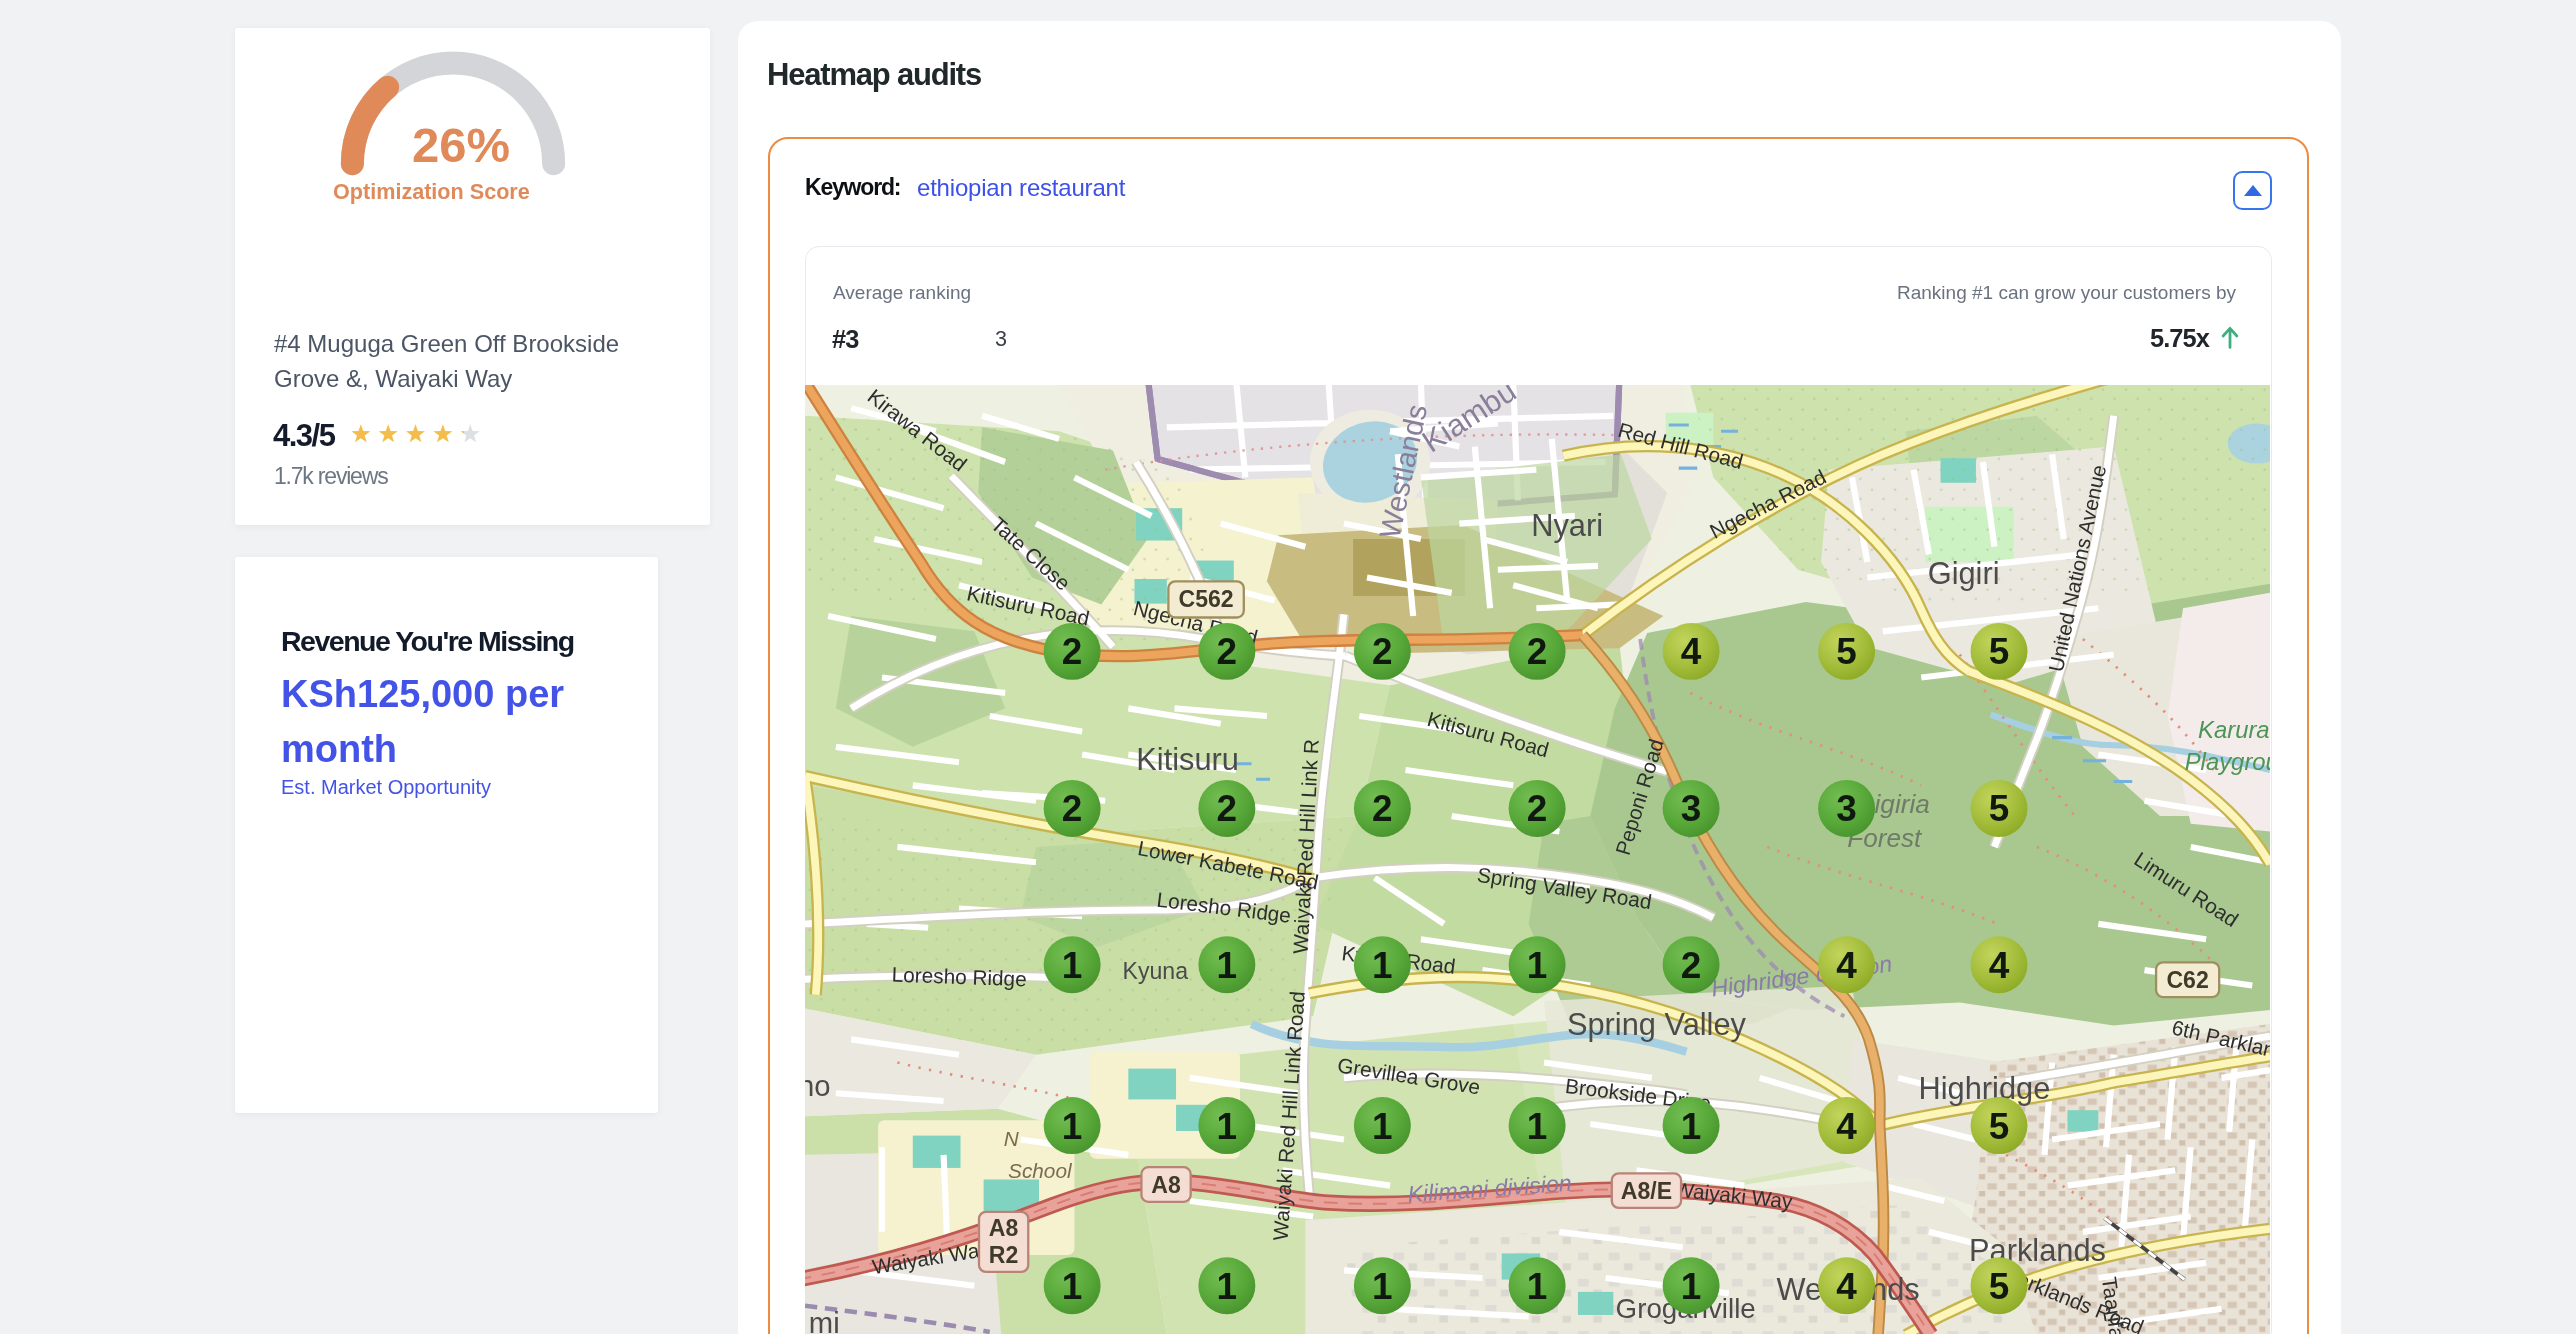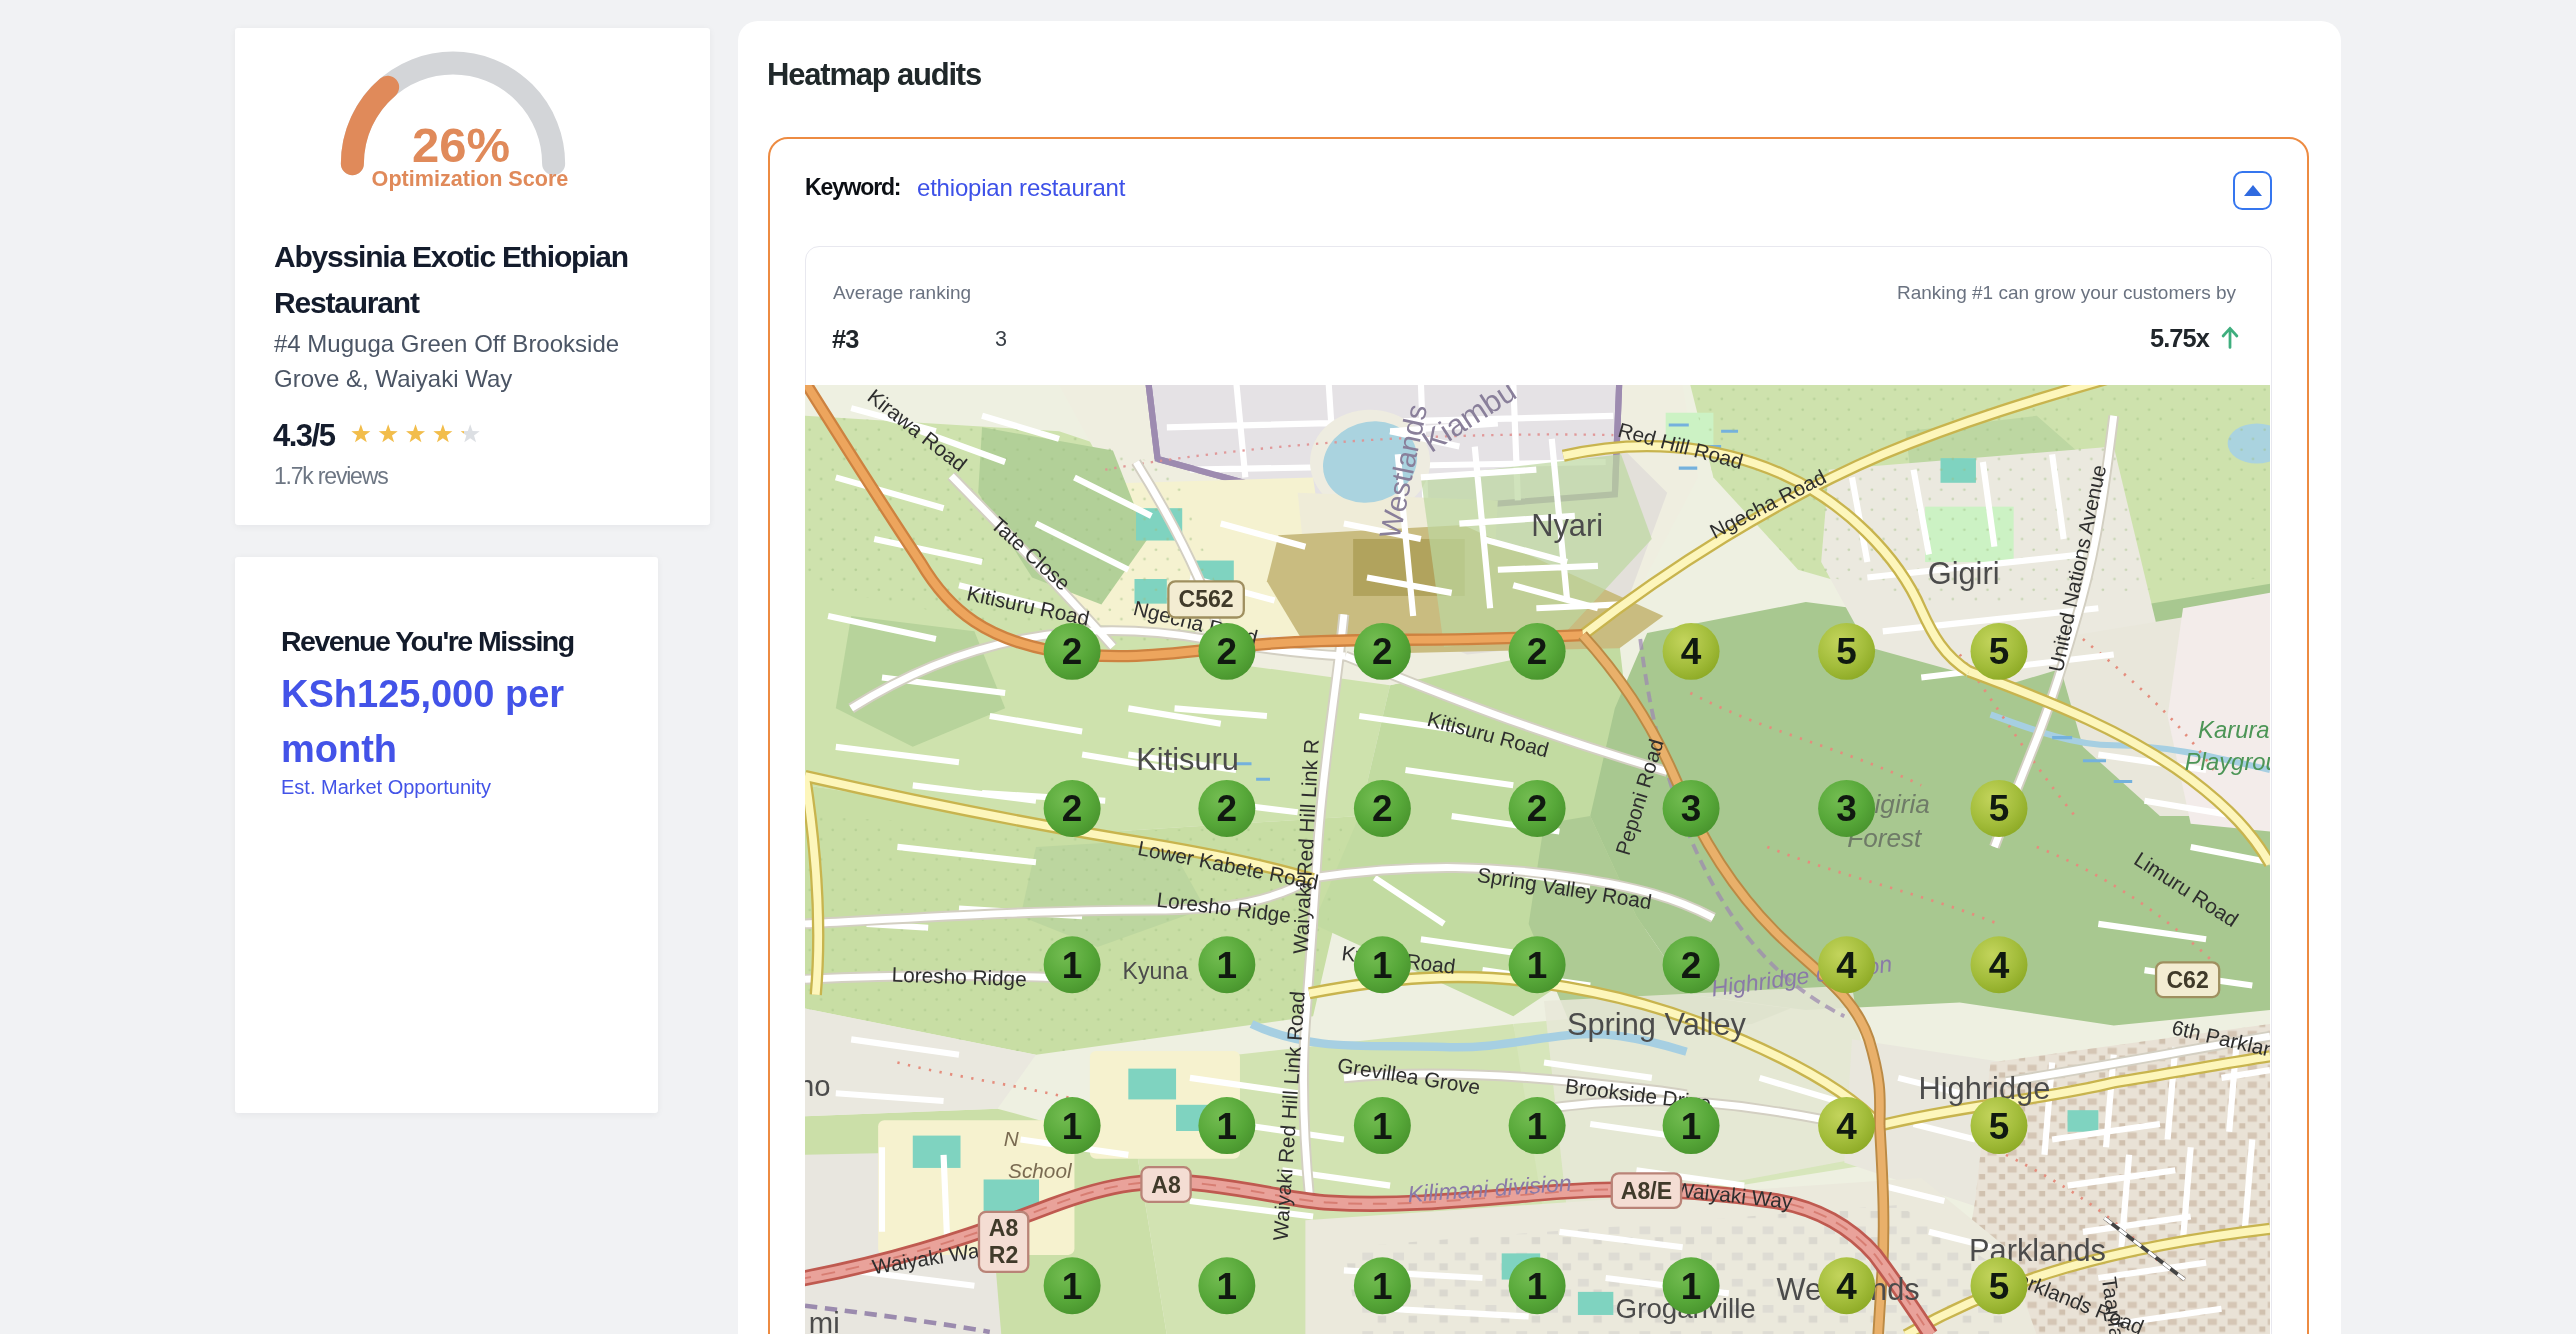--- a/index.html
+++ b/index.html
@@ -18,21 +18,21 @@
   #avgval { position:absolute; left:832px; top:327px; font-size:25.4px; letter-spacing:-0.8px; font-weight:bold; color:#20262b; line-height:1; }
   #growlab { position:absolute; right:340px; top:283px; font-size:19px; color:#6a7280; line-height:1; }
   #growval { position:absolute; right:367px; top:326px; font-size:25.4px; letter-spacing:-0.9px; font-weight:bold; color:#20262b; line-height:1; }
   #growarrow { position:absolute; left:2220px; top:326px; }
   #mapwrap { position:absolute; left:805px; top:385px; width:1465px; height:950px; overflow:hidden; }
 
   
   #c1 { left:235px; top:28px; width:475px; height:497px; }
   #gauge { position:absolute; left:81px; top:1.5px; }
   #pct { position:absolute; left:89px; top:92px; width:274px; text-align:center; font-size:49px; font-weight:bold; color:#e08a5a; line-height:1.06; }
-  #optscore { position:absolute; left:98px; top:140px; width:274px; text-align:center; font-size:21.6px; font-weight:bold; color:#e08a5a; letter-spacing:0px; line-height:1; }
+  #optscore { position:absolute; left:98px; top:153px; width:274px; text-align:left; font-size:21.6px; font-weight:bold; color:#e08a5a; letter-spacing:0px; line-height:1; }
   #bizname { position:absolute; left:39px; top:206px; width:420px; font-size:30px; font-weight:bold; color:#141c2c; letter-spacing:-1.2px; line-height:46px; }
   #bizaddr { position:absolute; left:39px; top:298px; width:362px; font-size:24px; color:#4b5565; line-height:35px; }
   #rating { position:absolute; left:38px; top:391px; font-size:31px; font-weight:bold; color:#141c2c; letter-spacing:-1.5px; line-height:1.1; }
   #stars { position:absolute; left:112px; top:390px; }
   #reviews { position:absolute; left:39px; top:436px; font-size:23px; color:#6d7683; letter-spacing:-1.2px; line-height:1.1; }
 
   
   #c2 { left:235px; top:557px; width:423px; height:556px; }
   #revtitle { position:absolute; left:46px; top:69px; font-size:28.5px; font-weight:bold; color:#131b2a; letter-spacing:-1.5px; line-height:1.1; }
   #revamount { position:absolute; left:46px; top:110px; width:400px; font-size:38px; font-weight:bold; color:#4353e8; line-height:55px; }
@@ -419,21 +419,20 @@
     </svg>
   </div>
 
   <div class="card" id="c1">
     <svg id="gauge" width="274" height="169" viewBox="0 0 356 220">
       <path d="M 47 174 A 131 131 0 0 1 309 174" fill="none" stroke="#d3d5d8" stroke-width="30" stroke-linecap="round"></path>
       <path d="M 47 174 A 131 131 0 0 1 92.9 74.4" fill="none" stroke="#e08a5a" stroke-width="30" stroke-linecap="round"></path>
     </svg>
     <div id="pct">26%</div>
     <div id="optscore">Optimization Score</div>
-    <div id="bizname">Abyssinia Exotic Ethiopian Restaurant</div>
     <div id="bizaddr">#4 Muguga Green Off Brookside Grove &amp;, Waiyaki Way</div>
     <div id="rating">4.3/5</div>
     <div id="stars">
       <svg width="154" height="31" viewBox="0 0 200 40">
         <defs>
           <linearGradient id="halfstar" x1="0" x2="1" y1="0" y2="0">
             <stop offset="18%" stop-color="#f2bd4b"></stop>
             <stop offset="18%" stop-color="#dcdfe3"></stop>
           </linearGradient>
           <path id="st0" d="M0,-13 L3.06,-4.2 L12.36,-4.02 L4.95,1.6 L7.64,10.52 L0,5.2 L-7.64,10.52 L-4.95,1.6 L-12.36,-4.02 L-3.06,-4.2 Z"></path>

